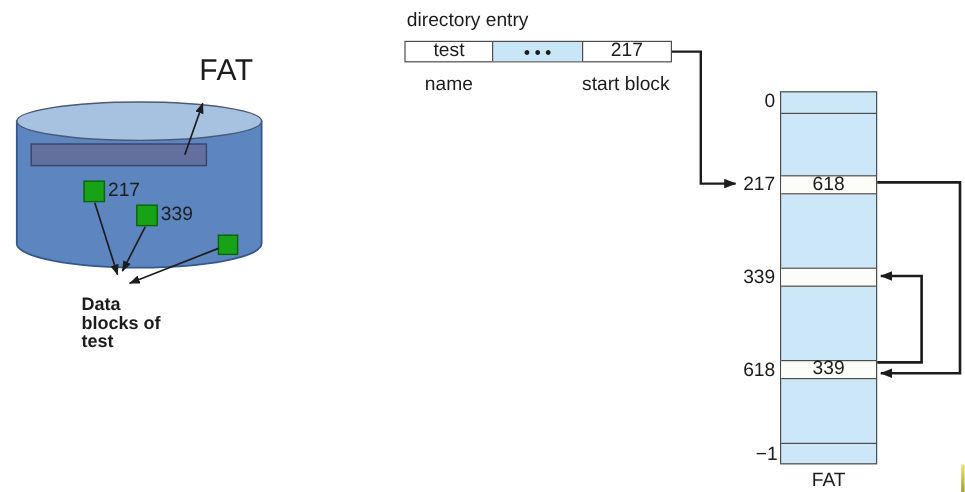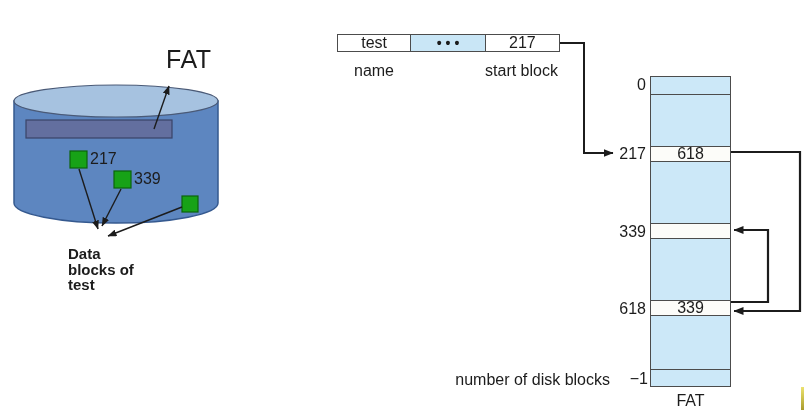--- a/index.html
+++ b/index.html
@@ -77,20 +77,21 @@
     <polyline points="730,302 768,302 768,230 734,230" fill="none" stroke="#1c1c1c" stroke-width="2.2" marker-end="url(#mBig)"></polyline>
   </svg>
 
   <div class="abs fat-title" style="left:166px; top:45px;">FAT</div>
   <div class="abs blk-label" style="left:90px; top:150px;">217</div>
   <div class="abs blk-label" style="left:134px; top:170px;">339</div>
   <div class="abs disk-caption" style="left:68px; top:246px;">Data
 blocks of
 test</div>
 
+  <div class="abs dir-label" style="left:339px; top:9px;">directory entry</div>
   <div class="abs dir-row" style="left:337px; top:34px; width:223px; height:18px;">
     <div class="dir-cell" style="width:73px;">test</div>
     <div class="dir-cell dots" style="width:75px;">•••</div>
     <div class="dir-cell" style="width:75px;">217</div>
   </div>
   <div class="abs field-label" style="left:337px; top:62px; width:74px;">name</div>
   <div class="abs field-label" style="left:465px; top:62px; width:113px;">start block</div>
 
   <div class="abs fat-table" style="left:650px; top:76px; width:81px; height:311px;">
     <div class="fat-sep" style="top:17px;"></div>
@@ -99,17 +100,16 @@
     <div class="fat-cell" style="top:223px; height:16px;">339</div>
     <div class="fat-sep" style="top:292px;"></div>
   </div>
 
   <div class="abs idx" style="left:604px; top:77px;">0</div>
   <div class="abs idx" style="left:604px; top:146px;">217</div>
   <div class="abs idx" style="left:604px; top:224px;">339</div>
   <div class="abs idx" style="left:604px; top:301px;">618</div>
   <div class="abs idx" style="left:606px; top:371px;">−1</div>
 
-  <div class="abs count-label" style="left:450px; top:371px; width:160px;">number of disk blocks</div>
   <div class="abs fat-caption" style="left:650px; top:392px; width:81px;">FAT</div>
 
   <div class="abs artifact" style="left:801px; top:387px; width:3px; height:23px;"></div>
 </div>
 
 </body></html>

